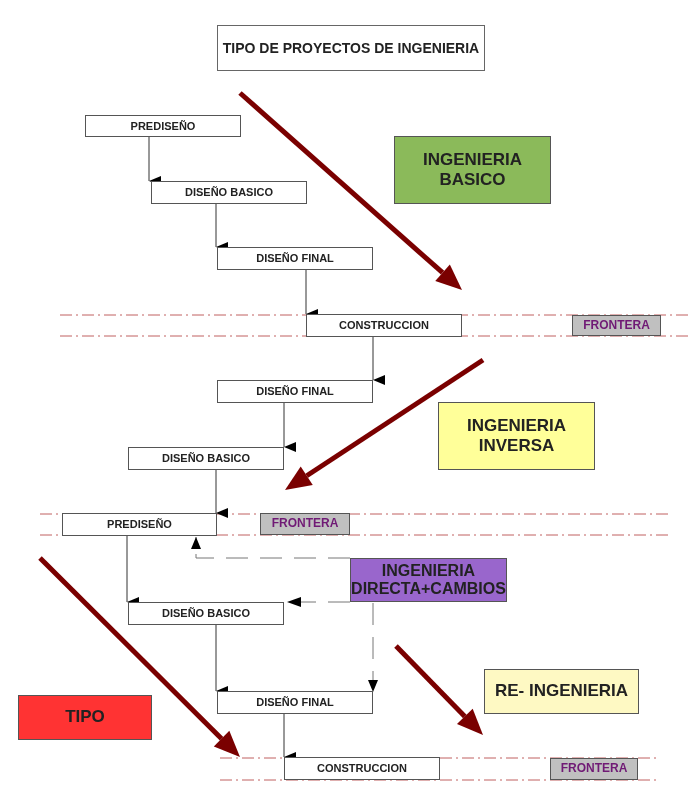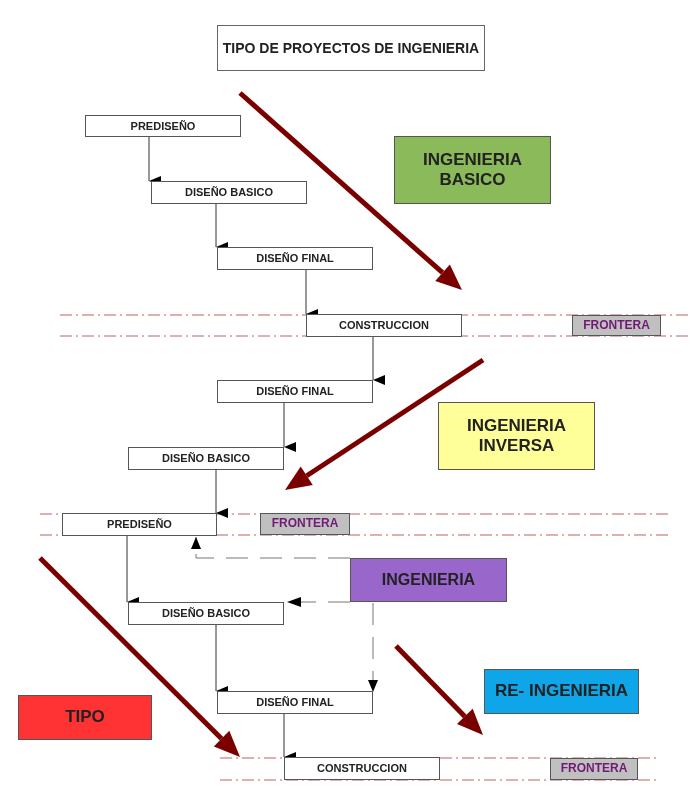--- a/index.html
+++ b/index.html
@@ -91,22 +91,22 @@
   <div class="box" style="left:62px;top:513px;width:155px;height:23px;">PREDISEÑO</div>
 
   <div class="box label-box" style="left:438px;top:402px;width:157px;height:68px;background:#ffff99;">
     <div><span>INGENIERIA</span><br>
     <span>INVERSA</span></div>
   </div>
   <div class="box frontera" style="left:260px;top:513px;width:90px;height:22px;">FRONTERA</div>
 
   <div class="box label-box" style="left:350px;top:558px;width:157px;height:44px;background:#9966cc;font-size:16px;line-height:1.15;">
     <div><span>INGENIERIA</span><br>
-    </div>
+    <span>DIRECTA+CAMBIOS</span></div>
   </div>
   <div class="box" style="left:128px;top:602px;width:156px;height:23px;">DISEÑO BASICO</div>
   <div class="box" style="left:217px;top:691px;width:156px;height:23px;">DISEÑO FINAL</div>
   <div class="box" style="left:284px;top:757px;width:156px;height:23px;">CONSTRUCCION</div>
 
-  <div class="box label-box" style="left:484px;top:669px;width:155px;height:45px;background:#0ea5e9;">RE- INGENIERIA</div>
+  <div class="box label-box" style="left:484px;top:669px;width:155px;height:45px;background:#fef9c3;">RE- INGENIERIA</div>
   <div class="box label-box" style="left:18px;top:695px;width:134px;height:45px;background:#ff3333;">TIPO</div>
   <div class="box frontera" style="left:550px;top:758px;width:88px;height:22px;">FRONTERA</div>
 </div>
 
 </body></html>

